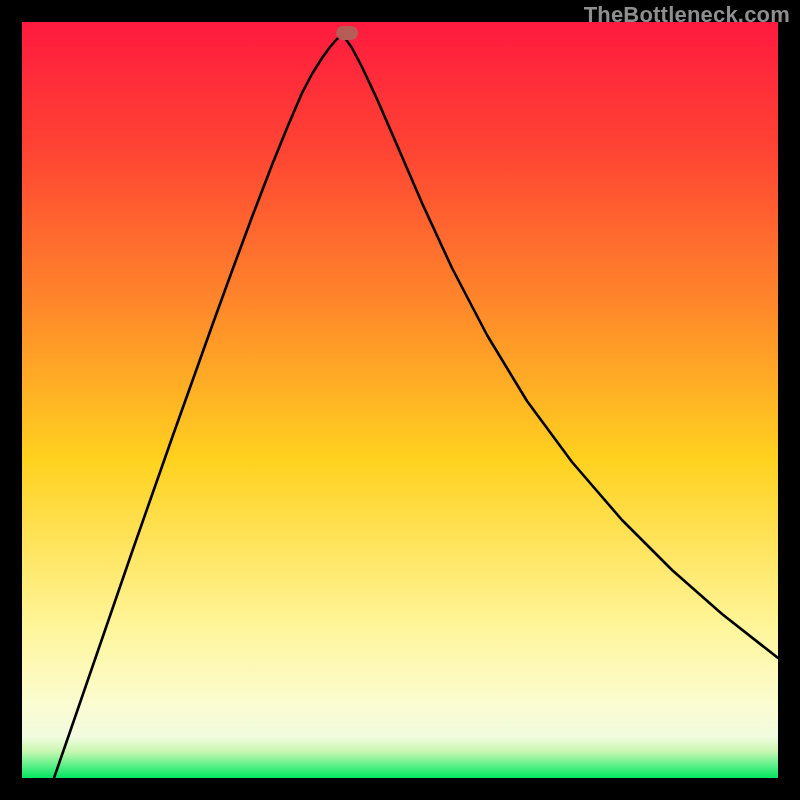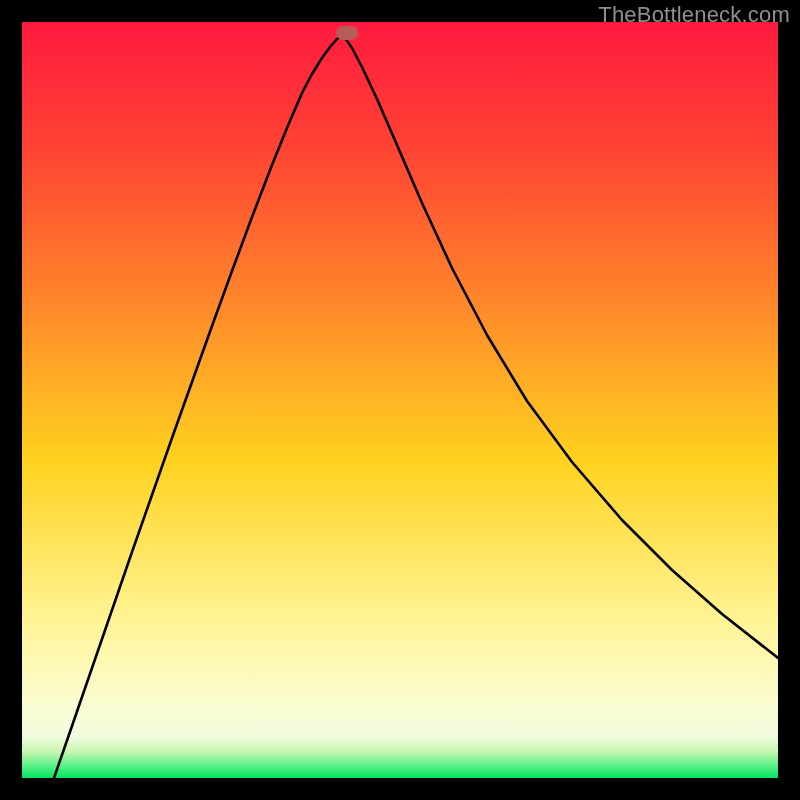--- a/index.html
+++ b/index.html
@@ -24,21 +24,21 @@
     top: 0;
     width: 756px;
     height: 756px;
   }
   .watermark {
     position: absolute;
     top: 2px;
     right: 10px;
     font-family: Arial, Helvetica, sans-serif;
     font-size: 22px;
-    font-weight: 400;
+    font-weight: 700;
     color: #8f8f8f;
     letter-spacing: 0.2px;
   }
   .marker {
     position: absolute;
     width: 22px;
     height: 14px;
     border-radius: 7px;
     background: #b65d58;
     transform: translate(-50%, -50%);

